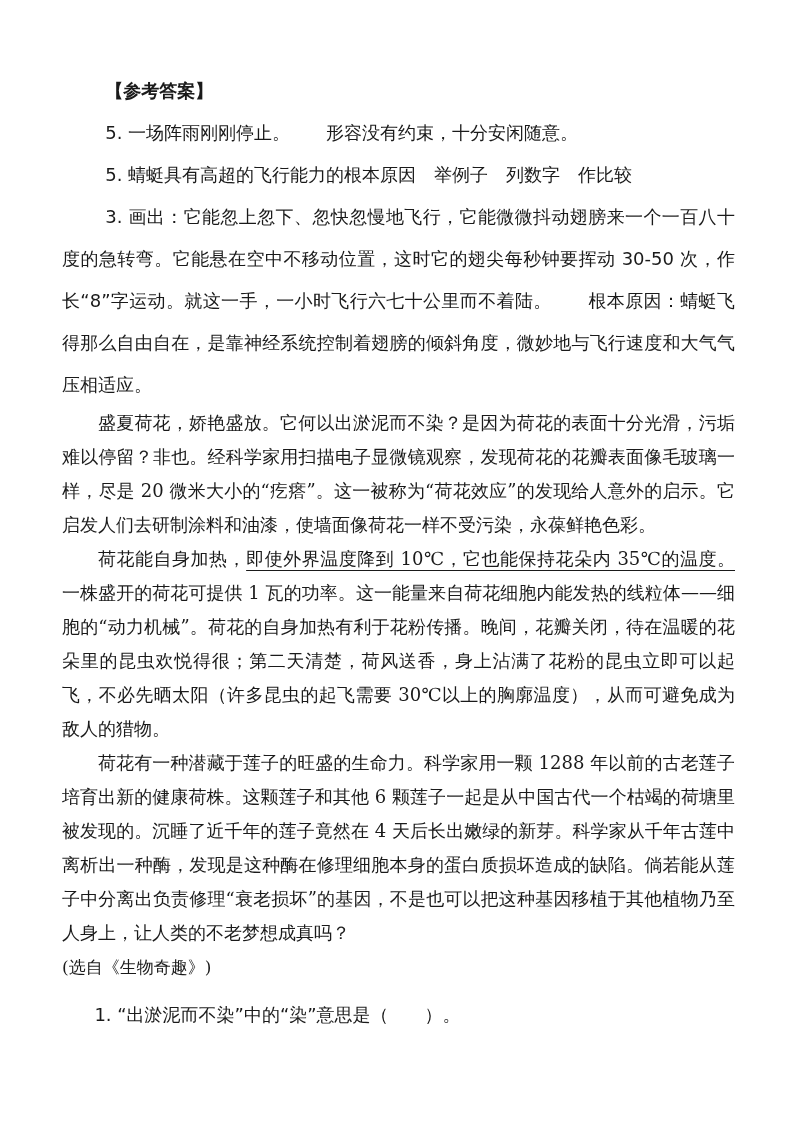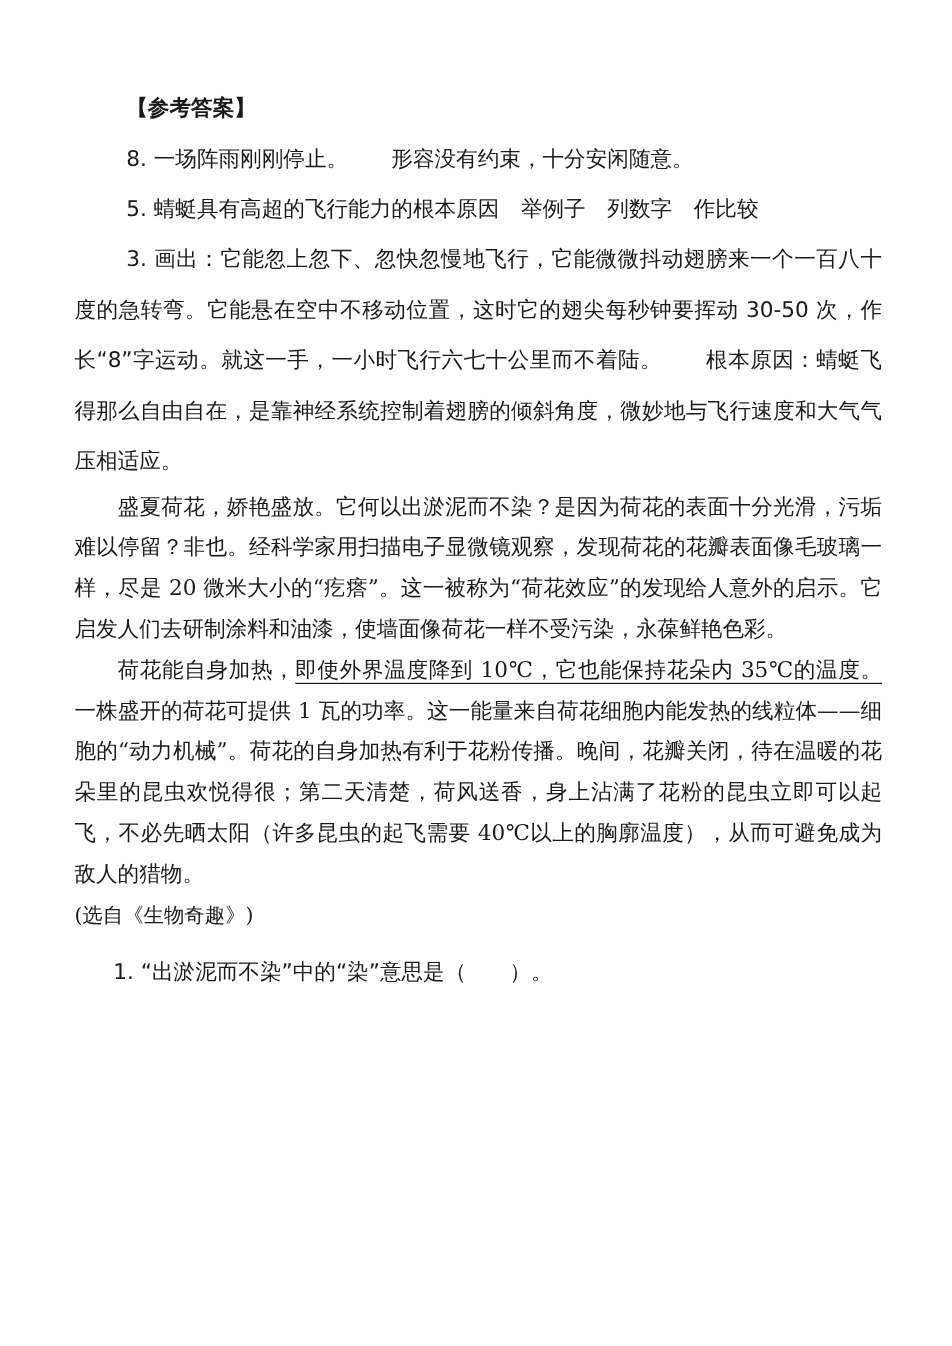--- a/index.html
+++ b/index.html
@@ -74,30 +74,31 @@
   .q { margin: 0; text-indent: 1.8em; text-align: justify; }
 </style>
 </head>
 <body>
 
 <div class="page">
 
   <section class="answer-key">
     <h2>【参考答案】</h2>
     <div id="answer-items">
-        <p class="ans-item">8. 一场阵雨刚刚停止。　　形容没有约束，十分安闲随意。</p>
+        <p class="ans-item">5. 一场阵雨刚刚停止。　　形容没有约束，十分安闲随意。</p>
         <p class="ans-item">5. 蜻蜓具有高超的飞行能力的根本原因　举例子　列数字　作比较</p>
         <p class="ans-item">3. 画出：它能忽上忽下、忽快忽慢地飞行，它能微微抖动翅膀来一个一百八十度的急转弯。它能悬在空中不移动位置，这时它的翅尖每秒钟要挥动 30-50 次，作长“8”字运动。就这一手，一小时飞行六七十公里而不着陆。　　根本原因：蜻蜓飞得那么自由自在，是靠神经系统控制着翅膀的倾斜角度，微妙地与飞行速度和大气气压相适应。</p>
       </div>
   </section>
 
   <section>
     <div class="passage-body" id="passage-paragraphs">
         <p class="para"><span>盛夏荷花，娇艳盛放。它何以出淤泥而不染？是因为荷花的表面十分光滑，污垢难以停留？非也。经科学家用扫描电子显微镜观察，发现荷花的花瓣表面像毛玻璃一样，尽是 20 微米大小的“疙瘩”。这一被称为“荷花效应”的发现给人意外的启示。它启发人们去研制涂料和油漆，使墙面像荷花一样不受污染，永葆鲜艳色彩。</span></p>
-        <p class="para"><span>荷花能自身加热，</span><span class="u">即使外界温度降到 10℃，它也能保持花朵内 35℃的温度。</span><span>一株盛开的荷花可提供 1 瓦的功率。这一能量来自荷花细胞内能发热的线粒体——细胞的“动力机械”。荷花的自身加热有利于花粉传播。晚间，花瓣关闭，待在温暖的花朵里的昆虫欢悦得很；第二天清楚，荷风送香，身上沾满了花粉的昆虫立即可以起飞，不必先晒太阳（许多昆虫的起飞需要 40℃以上的胸廓温度），从而可避免成为敌人的猎物。</span></p>
+        <p class="para"><span>荷花能自身加热，</span><span class="u">即使外界温度降到 10℃，它也能保持花朵内 35℃的温度。</span><span>一株盛开的荷花可提供 1 瓦的功率。这一能量来自荷花细胞内能发热的线粒体——细胞的“动力机械”。荷花的自身加热有利于花粉传播。晚间，花瓣关闭，待在温暖的花朵里的昆虫欢悦得很；第二天清楚，荷风送香，身上沾满了花粉的昆虫立即可以起飞，不必先晒太阳（许多昆虫的起飞需要 30℃以上的胸廓温度），从而可避免成为敌人的猎物。</span></p>
+        <p class="para"><span>荷花有一种潜藏于莲子的旺盛的生命力。科学家用一颗 1288 年以前的古老莲子培育出新的健康荷株。这颗莲子和其他 6 颗莲子一起是从中国古代一个枯竭的荷塘里被发现的。沉睡了近千年的莲子竟然在 4 天后长出嫩绿的新芽。科学家从千年古莲中离析出一种酶，发现是这种酶在修理细胞本身的蛋白质损坏造成的缺陷。倘若能从莲子中分离出负责修理“衰老损坏”的基因，不是也可以把这种基因移植于其他植物乃至人身上，让人类的不老梦想成真吗？</span></p>
       </div>
     <p class="source">(选自《生物奇趣》)</p>
   </section>
 
   <section class="questions">
     <p class="q">1. “出淤泥而不染”中的“染”意思是（　　）。</p>
 
   </section>
 
 </div>

